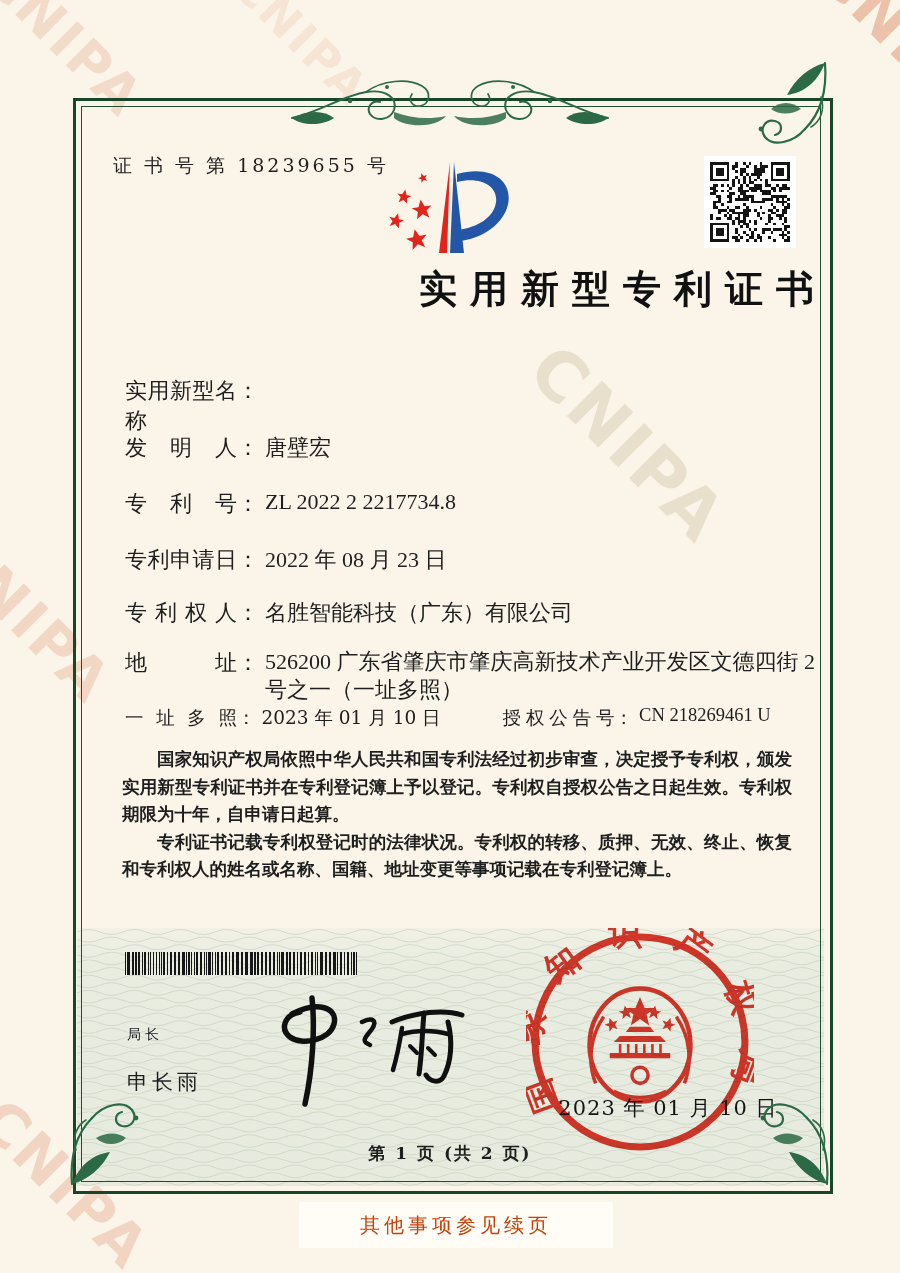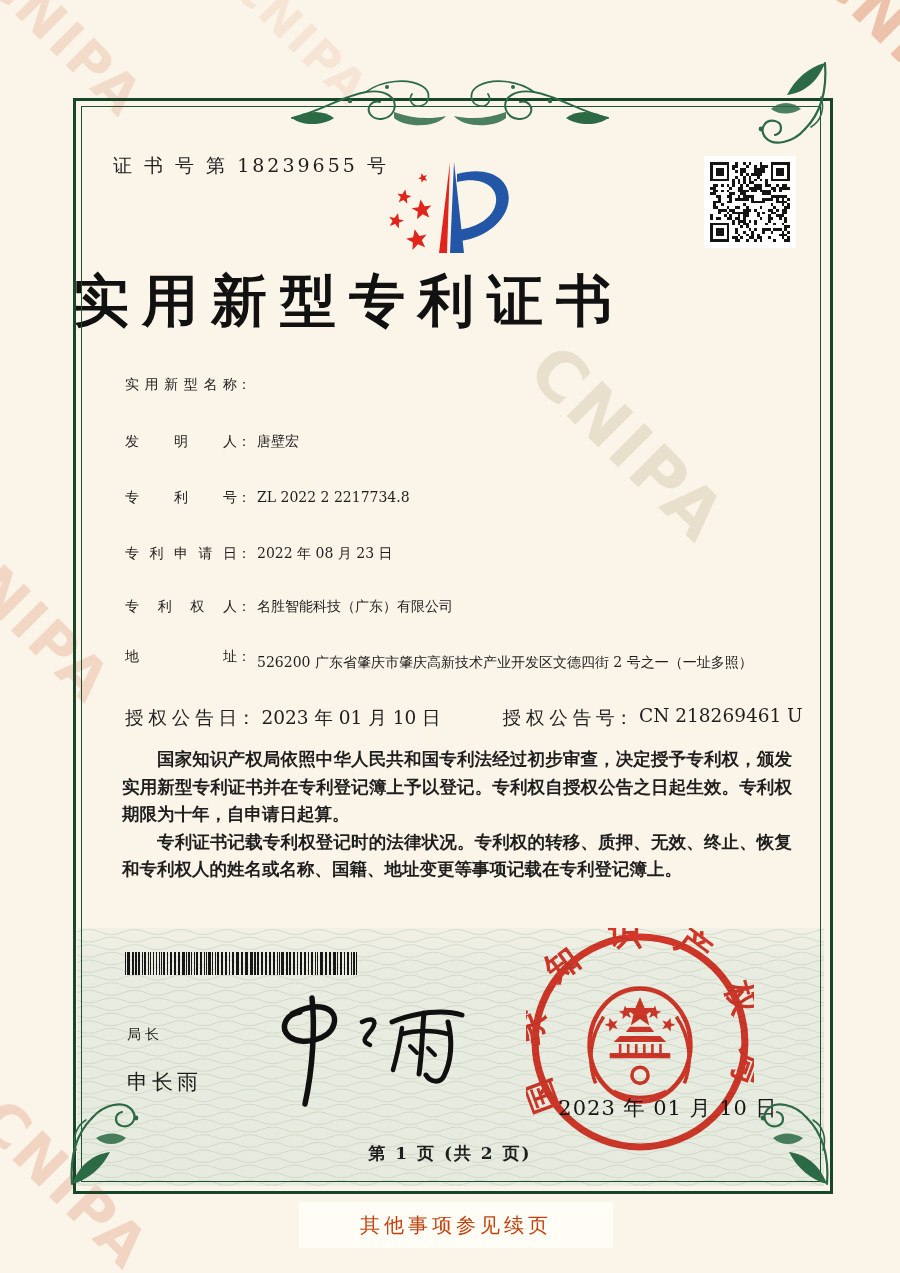--- a/index.html
+++ b/index.html
@@ -19,31 +19,31 @@
                border:3px solid #17462a;z-index:5;pointer-events:none;}
   .frame-inner{position:absolute;left:81px;top:106px;width:738px;height:1074px;
                border:1px solid #1d5130;z-index:5;pointer-events:none;}
   .orn{position:absolute;z-index:6;color:#2b6a44;pointer-events:none;}
   
   .cert-no{position:absolute;left:113px;top:153px;font-size:19px;letter-spacing:3px;z-index:3;}
   .logo{position:absolute;left:357px;top:150px;width:180px;height:108px;z-index:3;}
   .qrbox{position:absolute;left:704px;top:156px;width:92px;height:92px;background:#ffffff;z-index:3;
          display:flex;align-items:center;justify-content:center;}
   .qrbox svg{width:80px;height:80px;}
-  .title{position:absolute;left:73px;top:264px;width:754px;text-align:left;
-         font-size:56px;font-weight:700;letter-spacing:13px;color:#111;z-index:3;}
+  .title{position:absolute;left:73px;top:264px;width:754px;text-align:right;
+         font-size:38px;font-weight:700;letter-spacing:13px;color:#111;z-index:3;}
   
-  .row{position:absolute;left:125px;font-size:14px;display:flex;z-index:3;align-items:flex-start;}
+  .row{position:absolute;left:125px;font-size:22px;display:flex;z-index:3;align-items:flex-start;font-family:Liberation Serif, serif;}
   .lbl{display:inline-block;width:112px;text-align:justify;text-align-last:justify;}
   .colon{display:inline-block;}
   .val{margin-left:6px;white-space:nowrap;}
   .val-wrap{white-space:normal;width:566px;line-height:28px;}
   .r0{top:376px}.r1{top:433px}.r2{top:489px}.r3{top:545px}.r4{top:598px}.r5{top:648px}
   .grant-row{position:absolute;left:125px;top:705px;width:680px;font-size:18.5px;z-index:3;display:flex;}
-  .grant-no-group{margin-left:62px;display:flex;}
+  .grant-no-group{margin-left:62px;display:flex;font-family:Liberation Serif, serif;}
   .grant-group{display:flex;}
   
   .paras{position:absolute;left:122px;top:746px;width:670px;font-size:17.5px;line-height:27.5px;
          text-align:justify;z-index:3;}
   .paras p{margin:0;text-indent:2em;font-weight:bold;}
   
   .band{position:absolute;left:77px;top:928px;width:747px;height:258px;z-index:1;
         background:linear-gradient(180deg,#f3f1e6 0px,#e9ece1 34px,#e7ebdf 100%);}
   .band svg{position:absolute;left:0;top:0;}
   .barcode{position:absolute;left:125px;top:952px;z-index:2;}
@@ -573,21 +573,21 @@
     <span class="val">名胜智能科技（广东）有限公司</span>
   </div>
   <div class="row r5">
     <span class="lbl">地址</span>
       <span class="colon">：</span>
     <span class="val val-wrap">526200 广东省肇庆市肇庆高新技术产业开发区文德四街 2 号之一（一址多照）</span>
   </div>
 
   <div class="grant-row">
     <div class="grant-group">
-      <span class="lbl">授权公告日</span>
+      <span class="lbl">一址多照</span>
         <span class="colon">：</span>
       <span class="val">2023 年 01 月 10 日</span>
     </div>
     <div class="grant-no-group">
       <span class="lbl">授权公告号</span>
         <span class="colon">：</span>
       <span class="val">CN 218269461 U</span>
     </div>
   </div>
 

